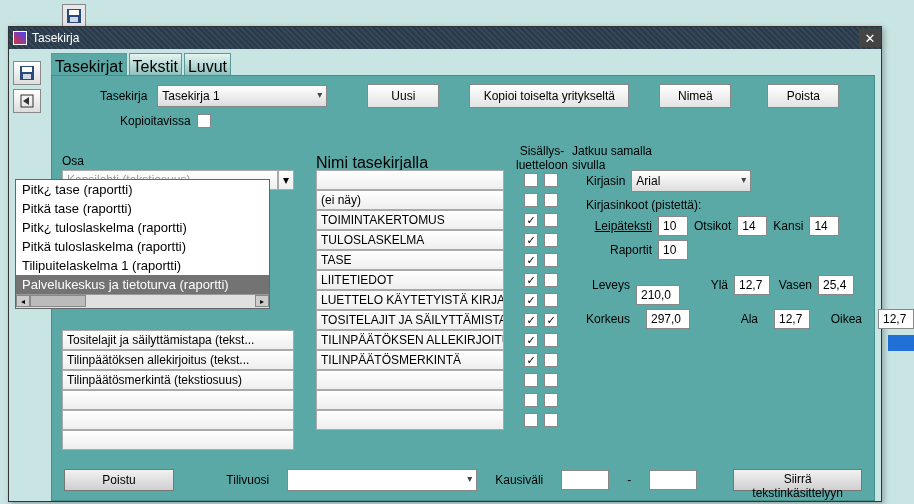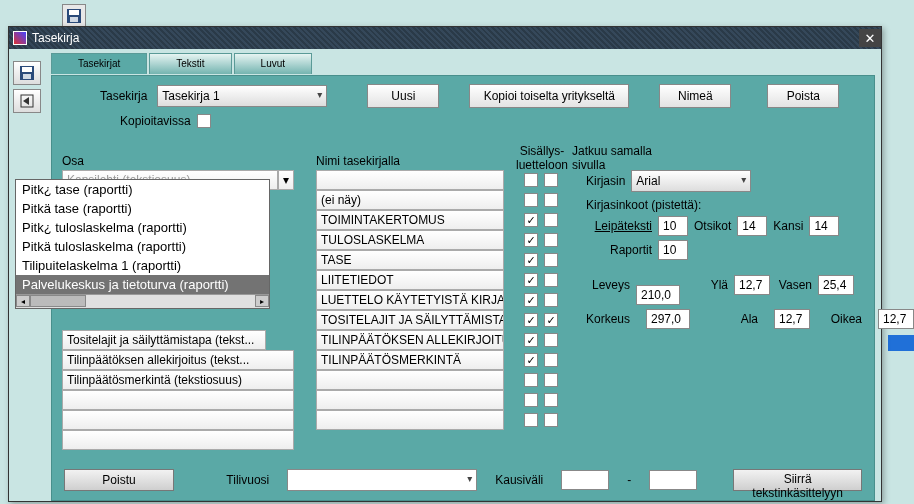--- a/index.html
+++ b/index.html
@@ -20,21 +20,21 @@
   .titlebar .t-icon { width:14px; height:14px; background: linear-gradient(45deg,#d33,#44f); margin-right:5px; border:1px solid #fff; }
   .titlebar .close { margin-left:auto; width:22px; height:18px; background:#444; color:#fff; display:flex; align-items:center; justify-content:center; font-size:13px; cursor:pointer; }
   .win-body { height: calc(100% - 22px); background:#c9e5e3; position:relative; }
 
   
   .left-tools { position:absolute; left:4px; top:12px; display:flex; flex-direction:column; gap:4px; }
   .tool-btn { width:28px; height:24px; background:linear-gradient(#fff,#ddd); border:1px solid #888; display:flex; align-items:center; justify-content:center; font-size:12px; }
 
   
   .tabs { position:absolute; left:42px; top:4px; display:flex; gap:2px; }
-  .tab { padding:4px 26px; font-size:10px; background:linear-gradient(#e6f4f2,#74b4b0); border:1px solid #5a9a97; border-bottom:none; cursor:pointer; }
+  .tab { padding:4px 3px; font-size:16px; background:linear-gradient(#e6f4f2,#74b4b0); border:1px solid #5a9a97; border-bottom:none; cursor:pointer; }
   .tab.active { background:#5aa9a6; color:#000; font-weight:400; border-bottom:1px solid #5aa9a6; }
 
   .content { position:absolute; left:42px; top:26px; width:824px; height:426px; background:#5aa9a6; border:1px solid #488f8c; padding:8px; }
   .inp { height:20px; border:1px solid #888; background:#fff; padding:0 4px; font-size:12px; }
   .sel { height:22px; border:1px solid #888; background:linear-gradient(#fff,#ddd); font-size:12px; padding:0 18px 0 4px; position:relative; display:inline-flex; align-items:center; min-width:140px; }
   .sel::after { content:"▾"; position:absolute; right:4px; top:3px; font-size:10px; color:#444; }
   .check { width:14px; height:14px; border:1px solid #888; background:#fff; display:inline-block; vertical-align:middle; }
   .check.checked::after { content:"✓"; font-size:11px; line-height:12px; display:block; text-align:center; }
 
   .lbl { font-size:12px; }
@@ -122,35 +122,35 @@
         <button class="btn btn-big">Nimeä</button>
         <span style="width:16px"></span>
         <button class="btn btn-big">Poista</button>
       </div>
       <div style="display:flex; align-items:center; gap:6px; margin-left:60px; margin-top:6px;">
         <span class="lbl">Kopioitavissa</span>
         <span class="check"></span>
       </div>
 
       <div style="position:absolute; left:10px; top:78px; font-size:12px;">Osa</div>
-      <div style="position:absolute; left:264px; top:78px; font-size:12px;">Nimi tasekirjalla</div>
+      <div style="position:absolute; left:264px; top:78px; font-size:16px;">Nimi tasekirjalla</div>
       <div style="position:absolute; left:464px; top:68px; font-size:12px; white-space:pre; text-align:center;">Sisällys-
 luetteloon</div>
       <div style="position:absolute; left:520px; top:68px; font-size:12px; white-space:pre;">Jatkuu samalla
 sivulla</div>
 
       <div class="list-col" style="position:absolute; left:10px; top:94px; width:232px;">
         <div style="display:flex;">
           <div class="list-item" style="width:216px; color:#999;">Kansilehti    (tekstiosuus)</div>
           <div class="list-item" style="width:16px; justify-content:center;">▾</div>
         </div>
 
         <div style="height:140px;"></div>
         <div style="display:flex;">
-            <div class="list-item" style="width:204px;">Tositelajit ja säilyttämistapa    (tekst...</div>
+            <div class="list-item" style="width:232px;">Tositelajit ja säilyttämistapa    (tekst...</div>
           </div>
         <div style="display:flex;">
             <div class="list-item" style="width:232px;">Tilinpäätöksen allekirjoitus    (tekst...</div>
           </div>
         <div style="display:flex;">
             <div class="list-item" style="width:232px;">Tilinpäätösmerkintä    (tekstiosuus)</div>
           </div>
         <div style="display:flex;">
             <div class="list-item" style="width:232px;"></div>
           </div>

